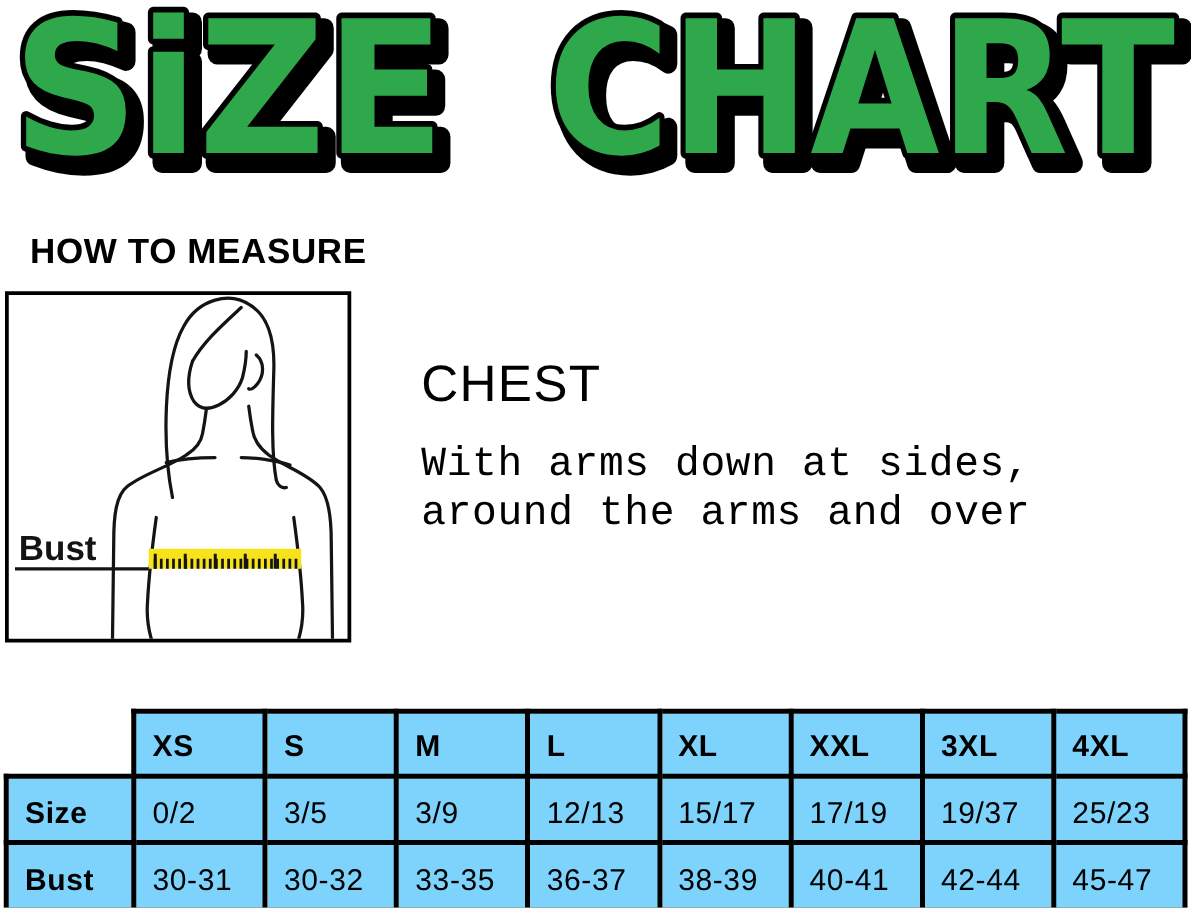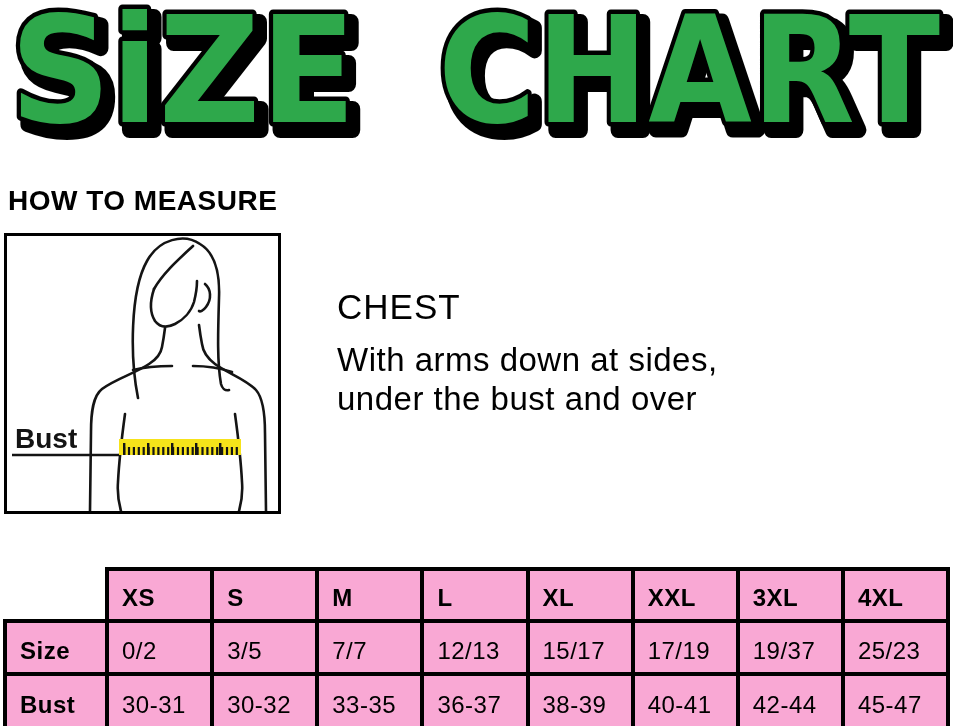--- a/index.html
+++ b/index.html
@@ -25,21 +25,21 @@
     font-family: "DejaVu Sans", sans-serif;
     font-weight: bold;
     font-size: 148px;
   }
   .t-shadow { fill: #000000; stroke: #000000; stroke-width: 16px; stroke-linejoin: round; }
   .t-main   { stroke: #000000; stroke-width: 9px; paint-order: stroke fill; stroke-linejoin: round; }
 
   
   .htm-heading {
     position: absolute;
-    left: 8px; top: 185px;
+    left: 24px; top: 185px;
     font-size: 28px;
     font-weight: bold;
     letter-spacing: 0.5px;
     white-space: nowrap;
   }
 
   
   .figure-box {
     position: absolute;
     left: 4px; top: 233px;
@@ -56,26 +56,26 @@
     fill: #141414;
   }
 
   
   .chest-block {
     position: absolute;
     left: 337px; top: 281px;
     width: 612px;
   }
   .chest-heading {
-    font-size: 35px;
+    font-size: 41px;
     font-weight: normal;
     letter-spacing: 1px;
     line-height: 52px;
   }
-  .chest-lines { margin-top: 7px; }
+  .chest-lines { margin-top: 19px; font-family: Liberation Mono, monospace; }
   .chest-lines p {
     font-size: 33px;
     font-weight: normal;
     letter-spacing: 0.5px;
     line-height: 39px;
     white-space: nowrap;
   }
 
   
   .table-wrap {
@@ -84,21 +84,21 @@
     width: 947px;
   }
   table.size-table {
     border-collapse: collapse;
     table-layout: fixed;
     width: 947px;
   }
   col.label-col { width: 102px; }
   .size-table th, .size-table td {
     border: 4px solid #000000;
-    background: #f9a8d4;
+    background: #7dd3fc;
     text-align: left;
     vertical-align: bottom;
     padding: 0 2px 7px 13px;
     font-size: 24px;
     letter-spacing: 0.5px;
     overflow: hidden;
   }
   .size-table th { font-weight: bold; }
   .size-table td { font-weight: normal; }
   .size-table td.ghost { border: none; background: transparent; }
@@ -151,21 +151,21 @@
 
       <text class="bust-text" x="8" y="212">Bust</text>
       <line x1="5" y1="219" x2="112" y2="219" stroke="#141414" stroke-width="2.6"></line>
     </svg>
   </div>
 
   <div class="chest-block">
     <div class="chest-heading">CHEST</div>
     <div class="chest-lines">
       <p>With arms down at sides,</p>
-      <p>under the bust and over</p>
+      <p>around the arms and over</p>
     </div>
   </div>
 
   <div class="table-wrap">
     <table class="size-table">
       <colgroup>
         <col class="label-col">
         <col>
           <col>
           <col>
@@ -184,21 +184,21 @@
         <th>L</th>
         <th>XL</th>
         <th>XXL</th>
         <th>3XL</th>
         <th>4XL</th>
       </tr>
       <tr class="row-size">
         <th>Size</th>
         <td>0/2</td>
         <td>3/5</td>
-        <td>7/7</td>
+        <td>3/9</td>
         <td>12/13</td>
         <td>15/17</td>
         <td>17/19</td>
         <td>19/37</td>
         <td>25/23</td>
       </tr>
       <tr class="row-bust">
         <th>Bust</th>
         <td>30-31</td>
         <td>30-32</td>

